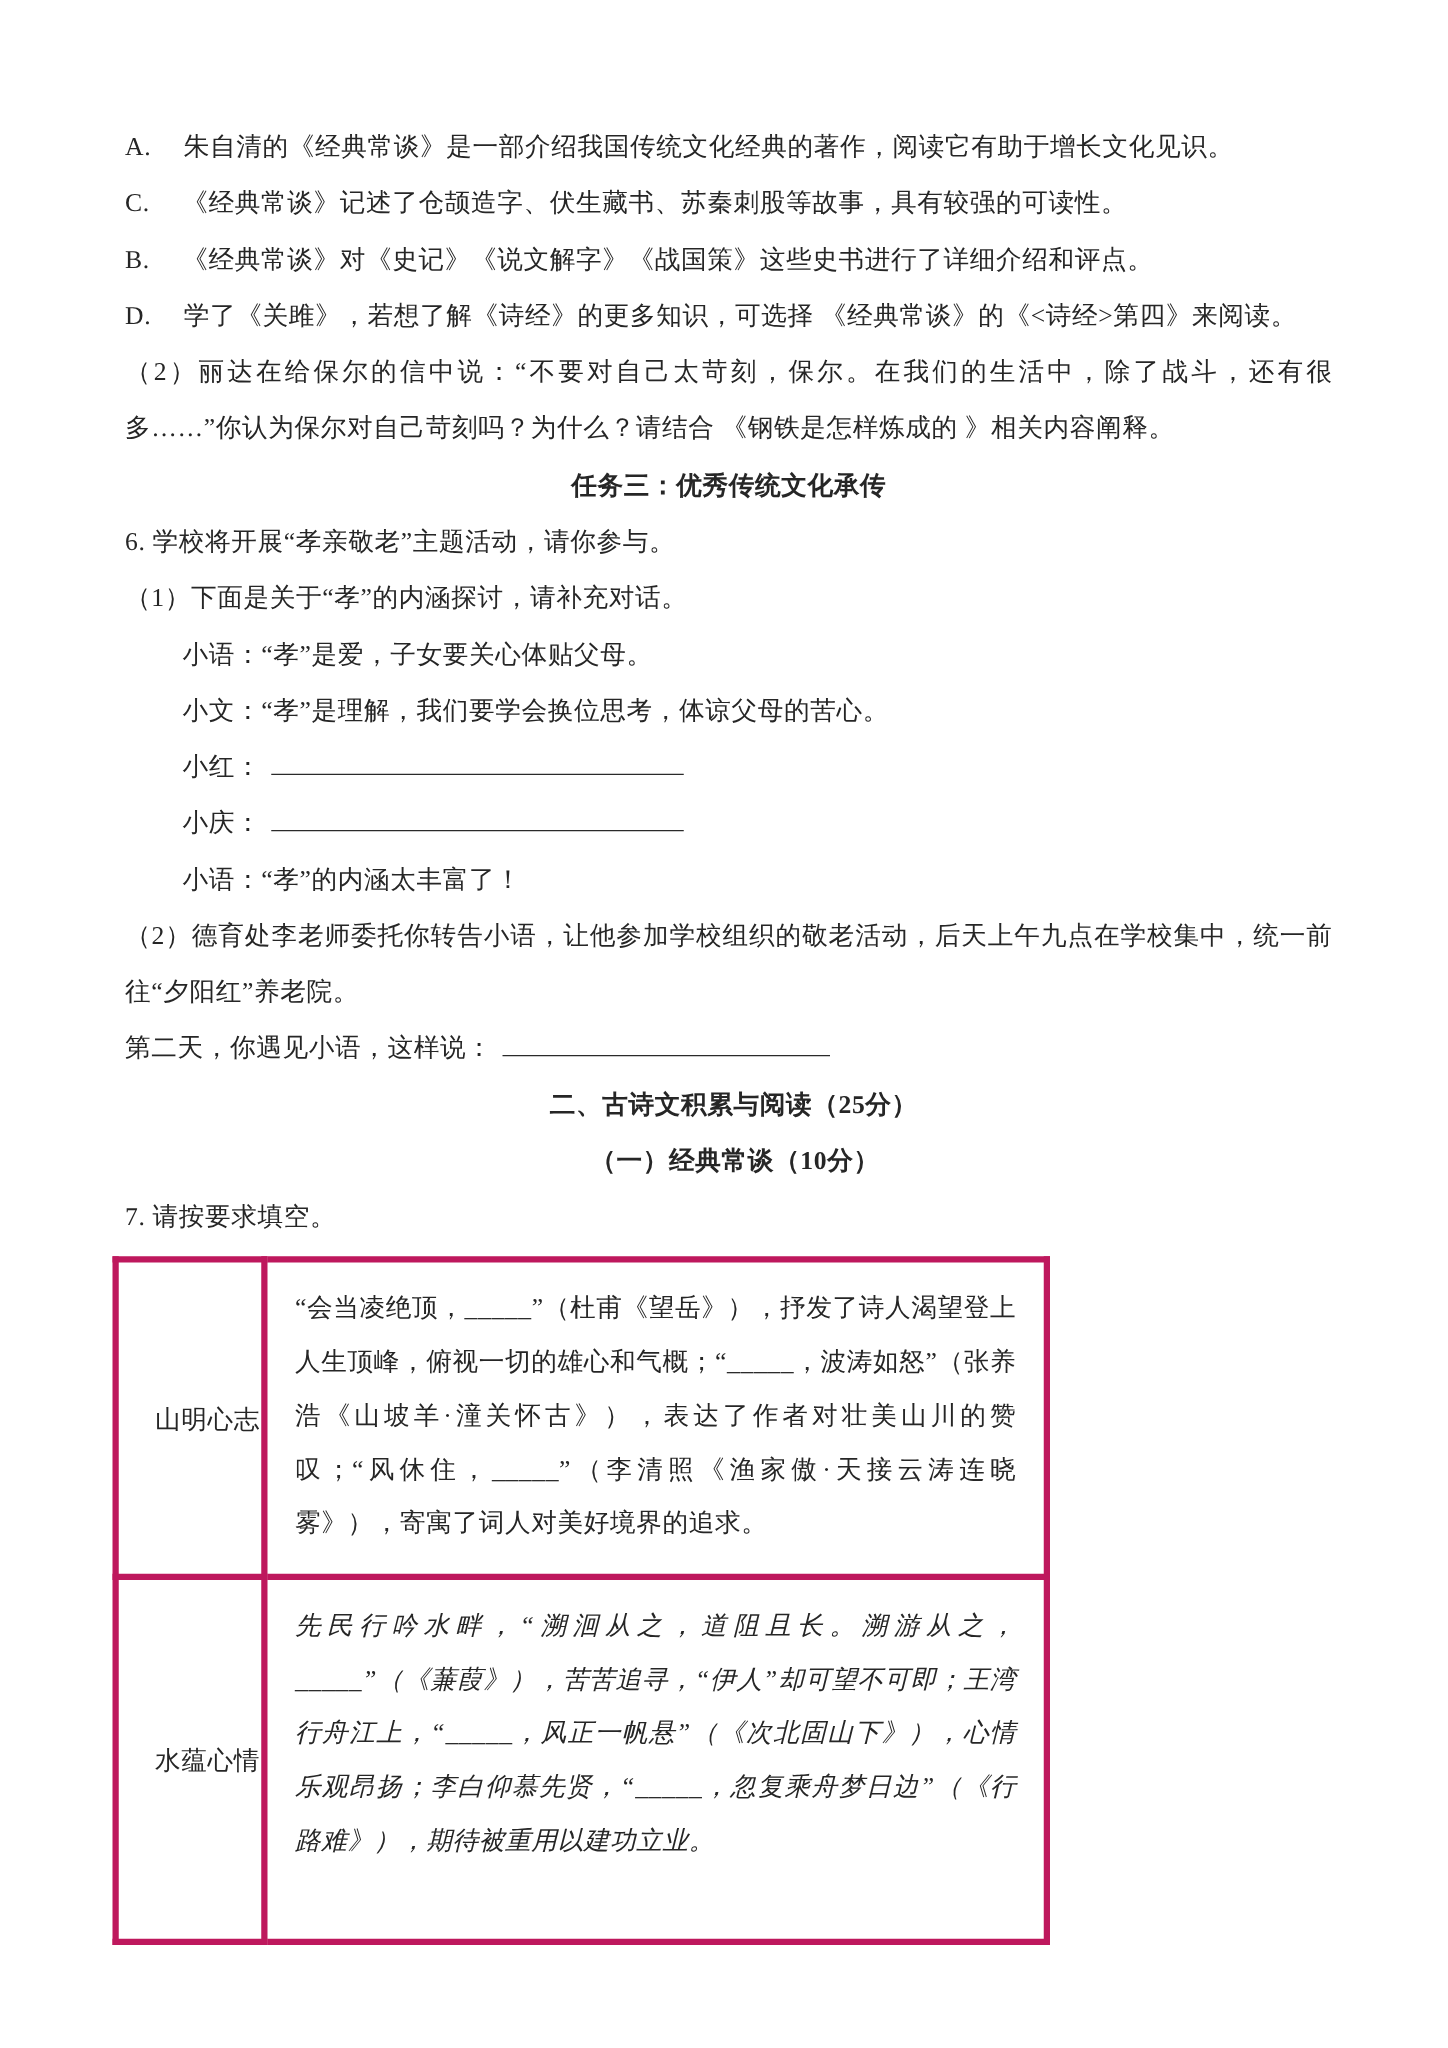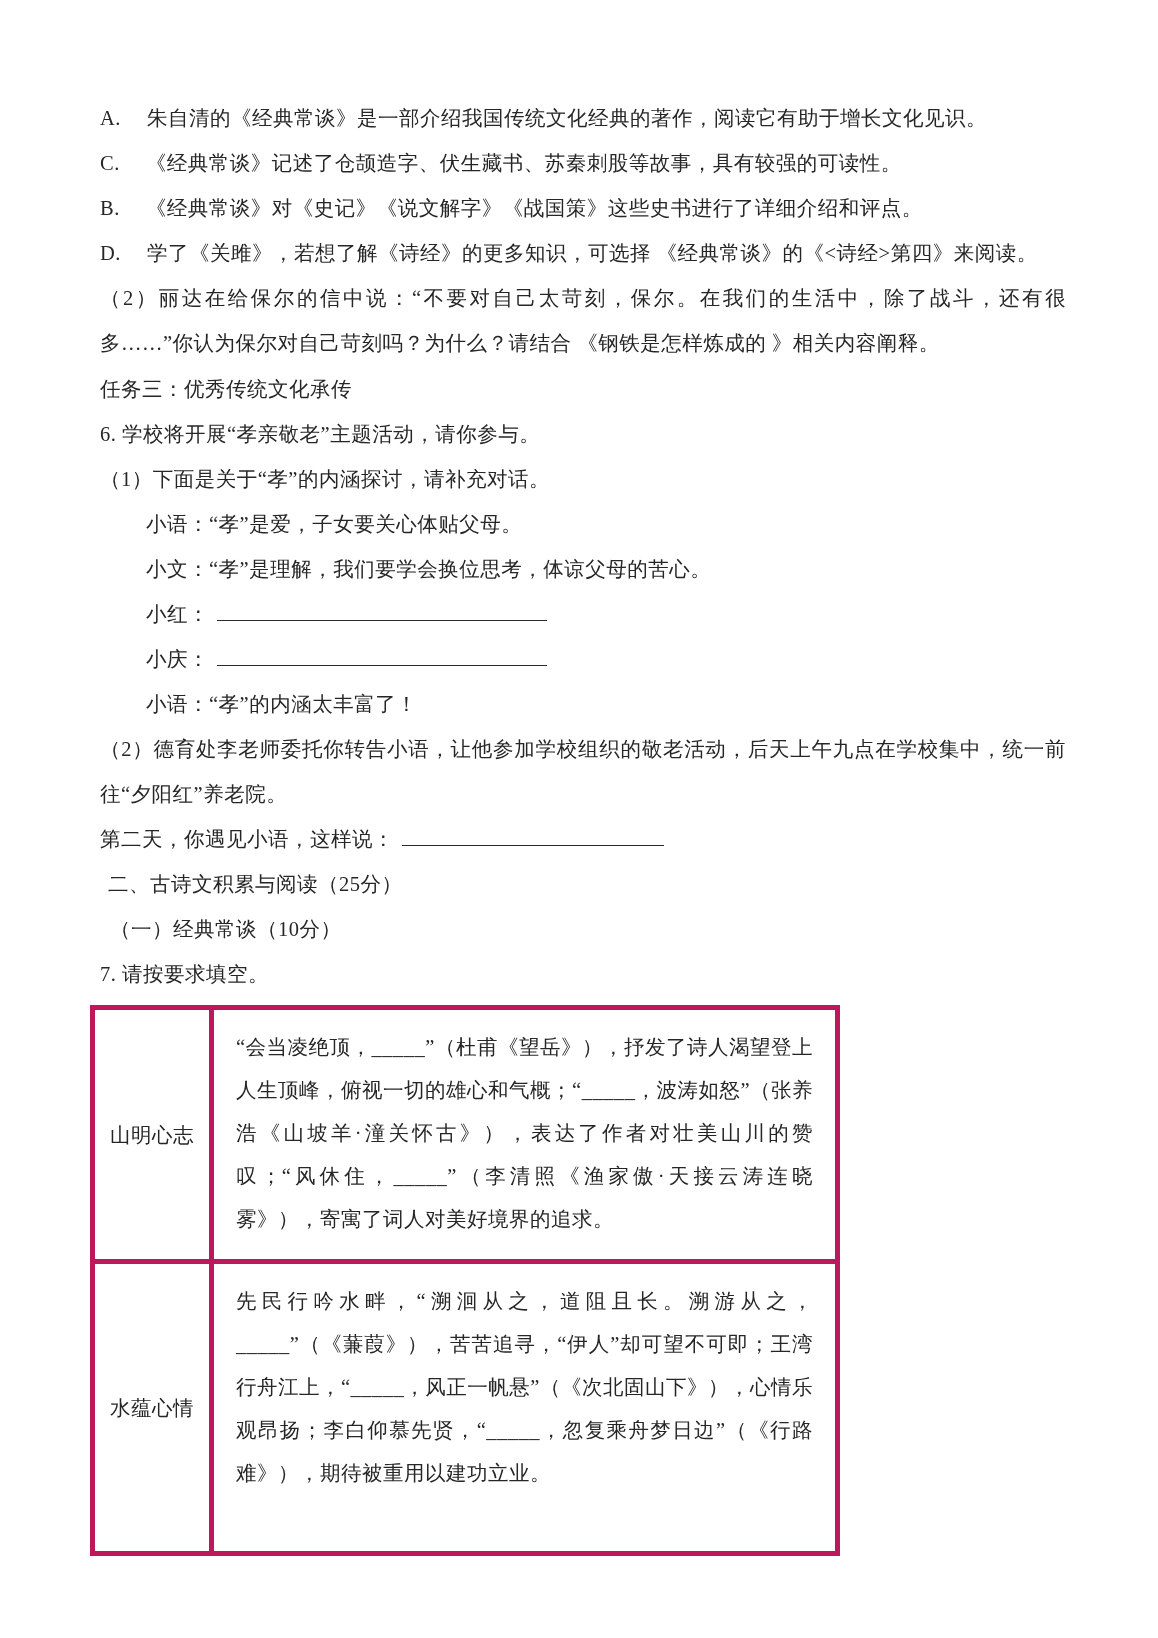--- a/index.html
+++ b/index.html
@@ -27,21 +27,22 @@
   .para {
     text-align: justify;
   }
   .opt-label {
     margin-right: 26px;
   }
   .indent-1 {
     padding-left: 46px;
   }
   .bold {
-    font-weight: 400;
+    font-weight: 700;
+    text-align: center;
   }
   .sp-top {
     margin-top: 1px;
   }
   .blank {
     display: inline-block;
     height: 1em;
     border-bottom: 1px solid #2a2a2a;
     vertical-align: baseline;
     margin-left: 8px;
@@ -54,33 +55,34 @@
     margin-top: 8px;
     width: 750px;
     table-layout: fixed;
   }
   .fill-table td {
     border: 5px solid #be185d;
     vertical-align: middle;
   }
   .t-label {
     width: 112px;
-    text-align: center;
+    text-align: right;
     font-size: 20.5px;
     letter-spacing: 0.5px;
   }
   .t-content {
     font-size: 20.5px;
     line-height: 43px;
     padding: 16px 22px 18px 22px;
     letter-spacing: 0.5px;
     text-align: justify;
   }
   .t-content.tall {
     padding-bottom: 56px;
+    font-style: italic;
   }
 </style>
 </head>
 <body>
 
 <div class="page">
 
   <p class="line"><span class="opt-label">A.</span><span>朱自清的《经典常谈》是一部介绍我国传统文化经典的著作，阅读它有助于增长文化见识。</span></p>
 
   <p class="line"><span class="opt-label">C.</span><span>《经典常谈》记述了仓颉造字、伏生藏书、苏秦刺股等故事，具有较强的可读性。</span></p>

